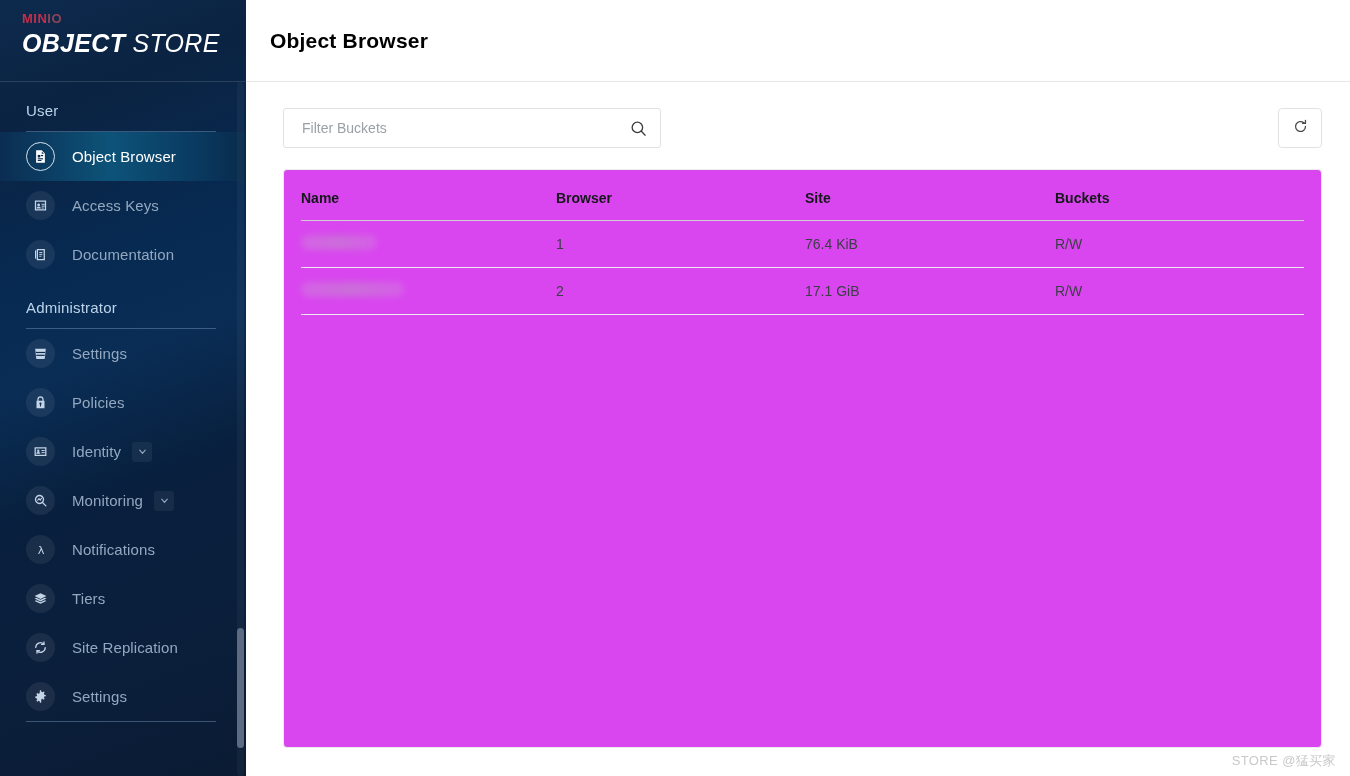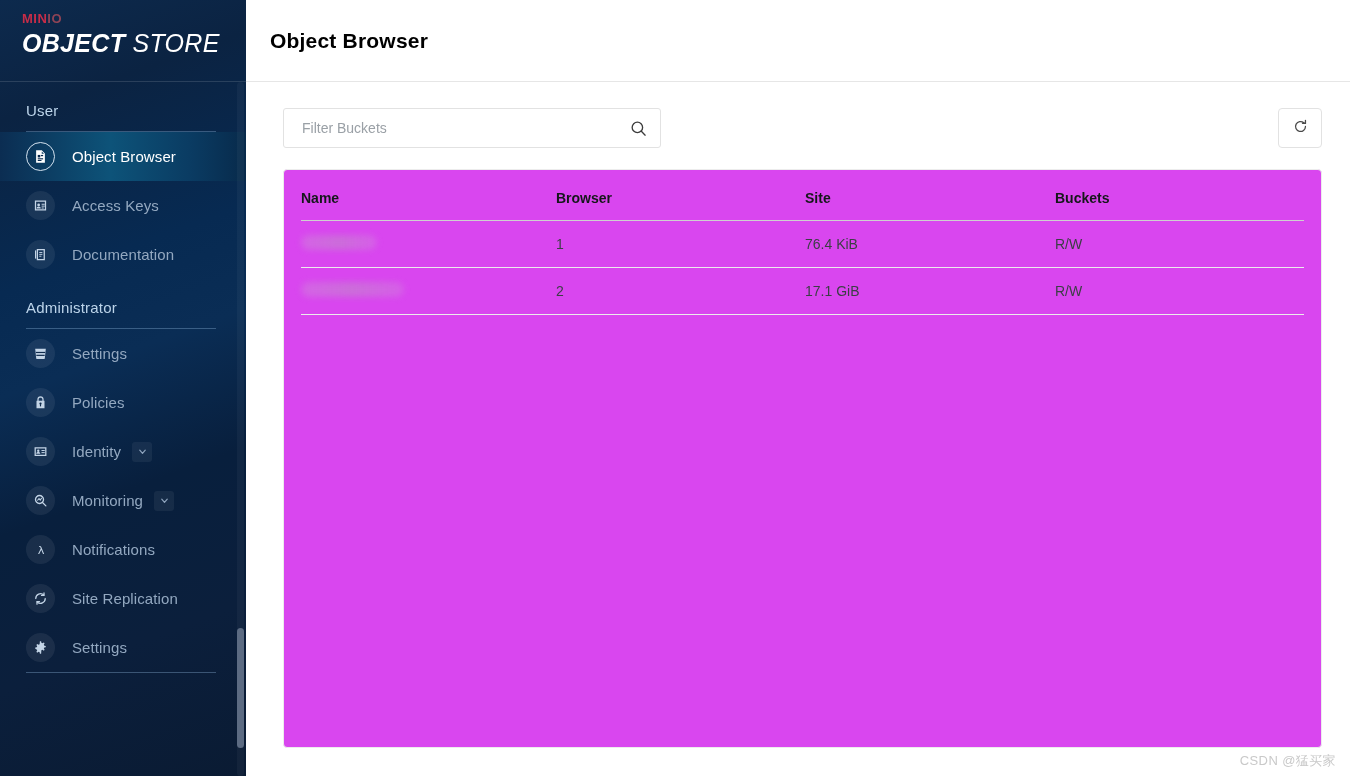--- a/index.html
+++ b/index.html
@@ -331,20 +331,30 @@
 
       <div class="nav-item">
         <span class="nav-ico">
           <svg width="16" height="16" viewBox="0 0 24 24" fill="currentColor">
             <text x="12" y="18" font-size="17" font-family="DejaVu Sans, sans-serif" text-anchor="middle" fill="currentColor">λ</text>
           </svg>
         </span>
         <span class="nav-label">Notifications</span>
       </div>
 
+      <div class="nav-item">
+        <span class="nav-ico">
+          <svg width="15" height="15" viewBox="0 0 24 24" fill="currentColor">
+            <path d="M12 3.4 21.4 8 12 12.6 2.6 8 12 3.4z"></path>
+            <path d="M2.6 12 12 16.6 21.4 12l-2.6-1.3L12 14l-6.8-3.3L2.6 12z"></path>
+            <path d="M2.6 15.9 12 20.5l9.4-4.6-2.6-1.3L12 17.9l-6.8-3.3-2.6 1.3z"></path>
+          </svg>
+        </span>
+        <span class="nav-label">Tiers</span>
+      </div>
 
       <div class="nav-item">
         <span class="nav-ico">
           <svg width="15" height="15" viewBox="0 0 24 24" fill="none" stroke="currentColor" stroke-width="2" stroke-linecap="round">
             <path d="M4.4 12a7.6 7.6 0 0 1 12.8-5.5"></path>
             <polyline points="17.6 3 17.6 7 13.6 7"></polyline>
             <path d="M19.6 12a7.6 7.6 0 0 1-12.8 5.5"></path>
             <polyline points="6.4 21 6.4 17 10.4 17"></polyline>
           </svg>
         </span>
@@ -430,15 +440,15 @@
               <td>2</td>
               <td>17.1 GiB</td>
               <td>R/W</td>
             </tr>
           </tbody>
         </table>
       </div>
 
     </div>
 
-    <div class="watermark">CSDN @猛买家</div>
+    <div class="watermark">STORE @猛买家</div>
   </main>
 </div>
 
 </body></html>

